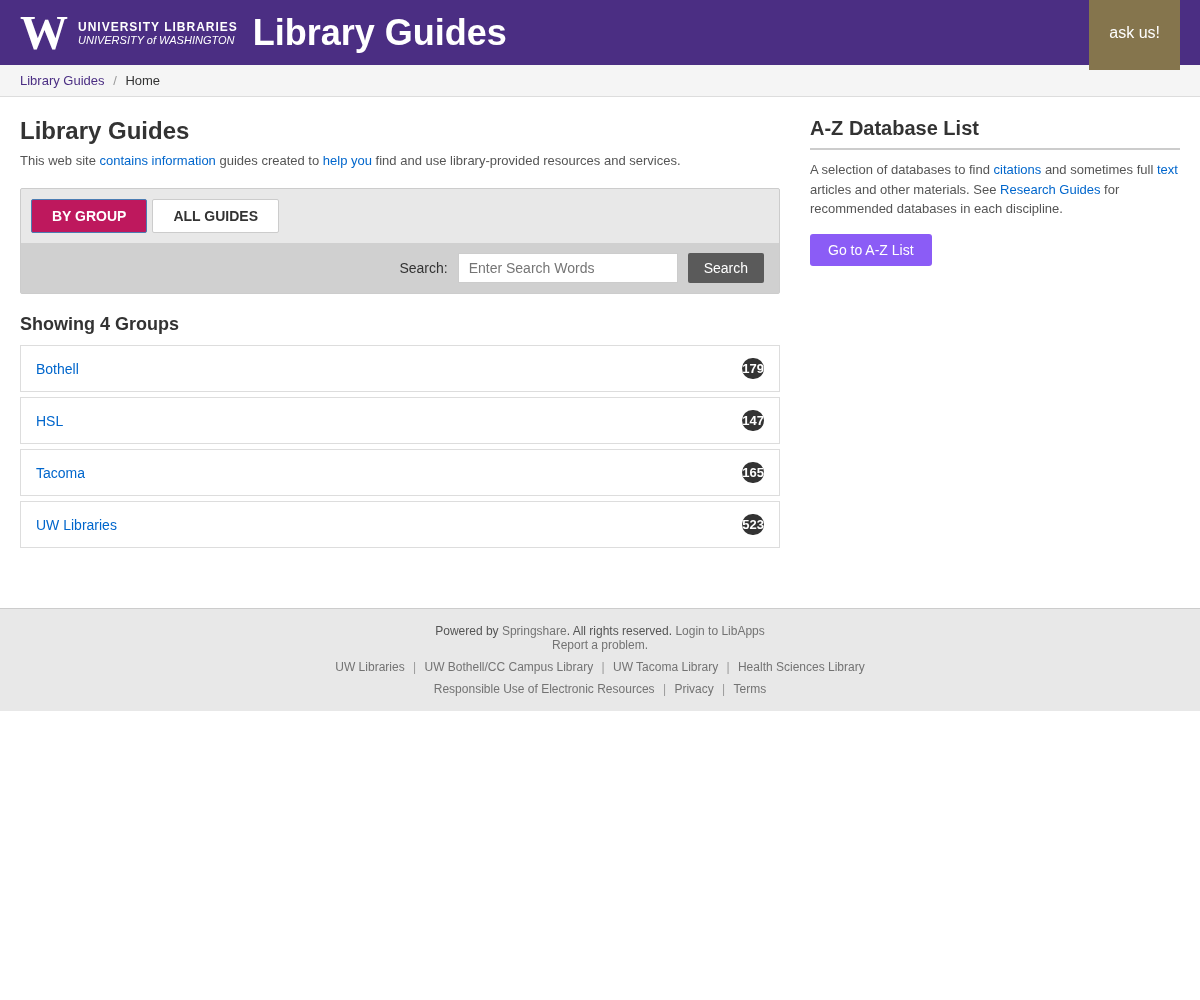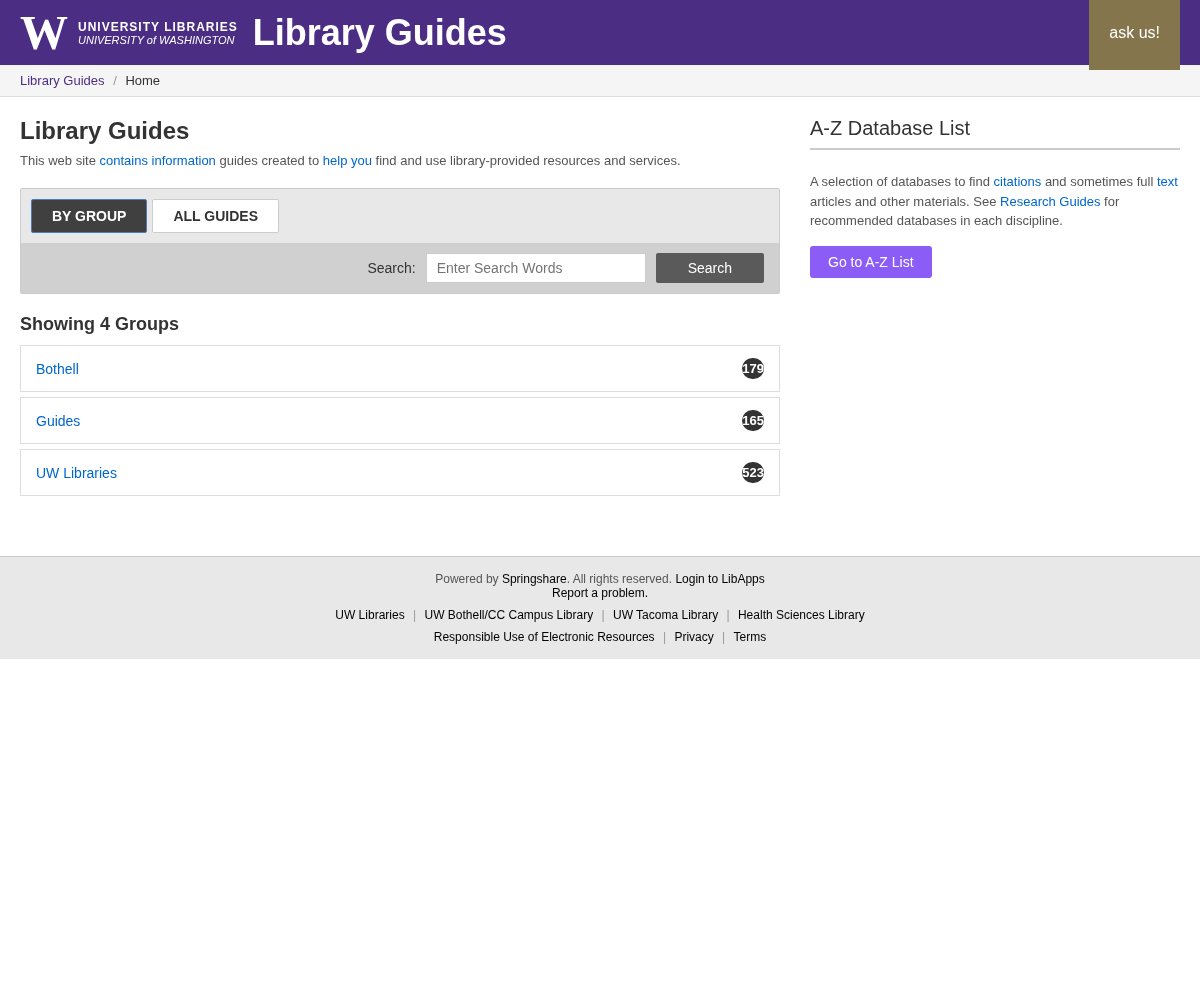--- a/index.html
+++ b/index.html
@@ -113,21 +113,21 @@
     }
     .tab-btn {
       padding: 8px 20px;
       font-size: 14px;
       font-weight: bold;
       cursor: pointer;
       border: 1px solid #ccc;
       border-radius: 2px;
     }
     .tab-btn.active {
-      background-color: #404040;
+      background-color: #be185d;
       color: #fff;
       border-color: #4b7db3;
     }
     .tab-btn.inactive {
       background-color: #fff;
       color: #333;
     }
 
     
     .search-bar {
@@ -147,21 +147,21 @@
       padding: 6px 10px;
       font-size: 14px;
       border: 1px solid #ccc;
       width: 220px;
       outline: none;
     }
     .search-btn {
       background-color: #5a5a5a;
       color: #fff;
       border: none;
-      padding: 7px 32px;
+      padding: 7px 16px;
       font-size: 14px;
       cursor: pointer;
       border-radius: 2px;
     }
 
     
     .groups-title {
       font-size: 18px;
       font-weight: bold;
       margin: 20px 0 10px 0;
@@ -191,25 +191,25 @@
       color: #fff;
       border-radius: 12px;
       padding: 3px 0;
       font-size: 13px;
       font-weight: bold;
     }
 
     
     .az-title {
       font-size: 20px;
-      font-weight: normal;
+      font-weight: bold;
       color: #333;
       border-bottom: 2px solid #ccc;
       padding-bottom: 8px;
-      margin-bottom: 22px;
+      margin-bottom: 10px;
     }
     .az-description {
       font-size: 13px;
       color: #555;
       margin-bottom: 15px;
       line-height: 1.5;
     }
     .az-description a { color: #0066cc; text-decoration: none; }
     .az-btn {
       background-color: #8b5cf6;
@@ -224,21 +224,21 @@
     
     .footer {
       background: #e8e8e8;
       border-top: 1px solid #ccc;
       padding: 15px 20px;
       text-align: center;
       font-size: 12px;
       color: #555;
       margin-top: 40px;
     }
-    .footer a { color: #000000; text-decoration: none; }
+    .footer a { color: #737373; text-decoration: none; }
     .footer .footer-links {
       margin-top: 8px;
     }
     .footer .footer-links a { margin: 0 3px; }
     .footer .separator { color: #999; margin: 0 2px; }
   </style>
 </head>
 <body>
 
 <header class="header">
@@ -285,21 +285,25 @@
     </div>
 
     <h3 class="groups-title">Showing 4 Groups</h3>
     <div class="group-list">
 
     <div class="group-item">
           <a href="#" class="group-name">Bothell</a>
           <span class="group-badge">179</span>
         </div>
         <div class="group-item">
-          <a href="#" class="group-name">Guides</a>
+          <a href="#" class="group-name">HSL</a>
+          <span class="group-badge">147</span>
+        </div>
+        <div class="group-item">
+          <a href="#" class="group-name">Tacoma</a>
           <span class="group-badge">165</span>
         </div>
         <div class="group-item">
           <a href="#" class="group-name">UW Libraries</a>
           <span class="group-badge">523</span>
         </div>
       </div>
   </div>
 
   <div class="right-panel">

